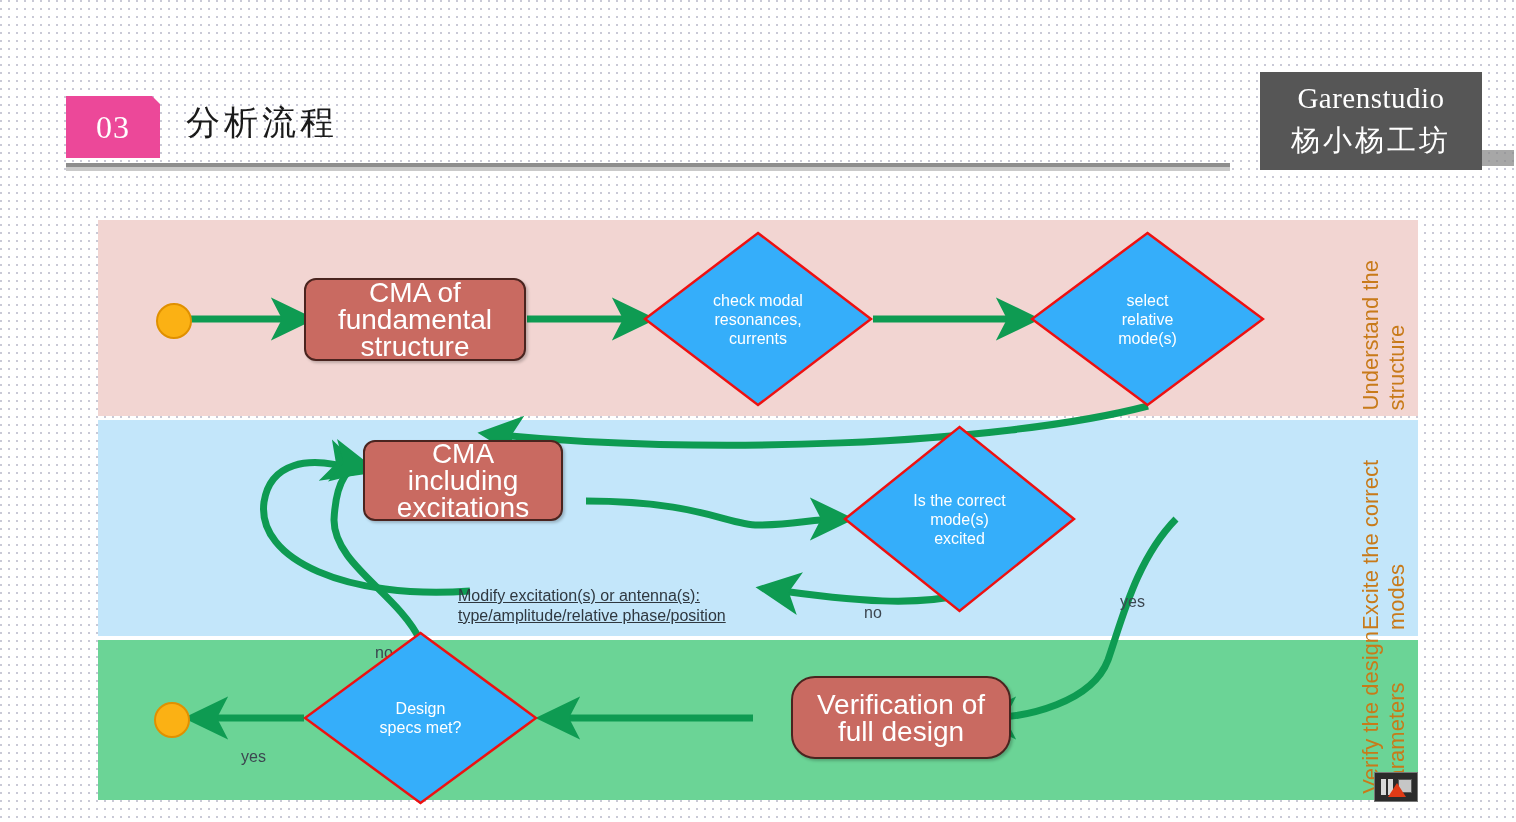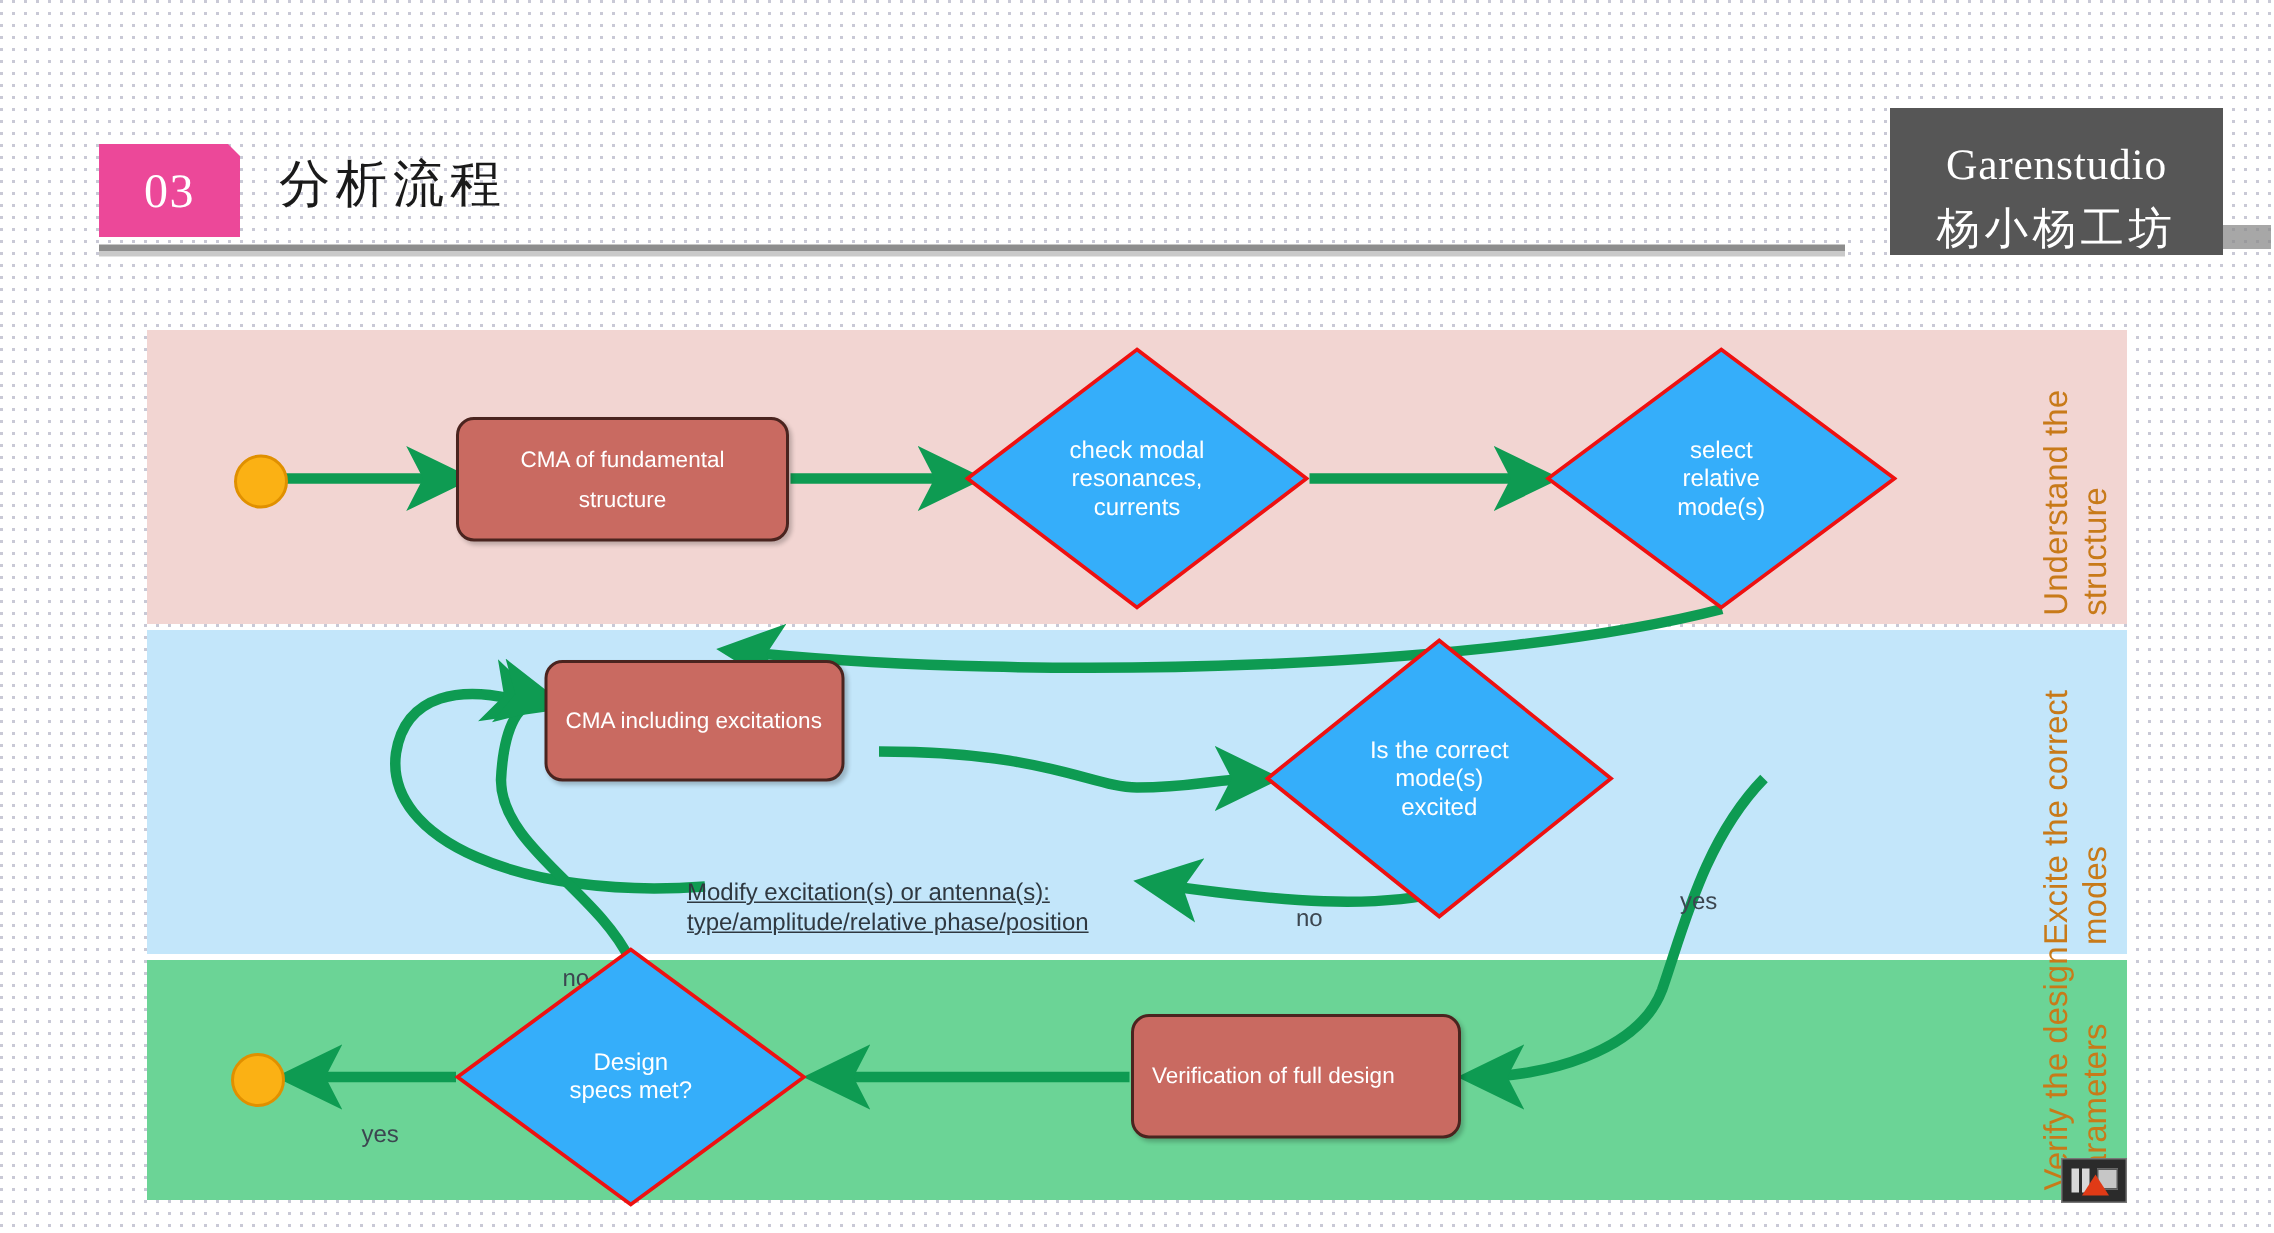--- a/index.html
+++ b/index.html
@@ -64,21 +64,21 @@
     position: absolute;
     left: 1260px;
     top: 72px;
     width: 222px;
     height: 98px;
     background: #565656;
     color: #ffffff;
     font-family: "Liberation Serif", serif;
     text-align: center;
     box-sizing: border-box;
-    padding-top: 18px;
+    padding-top: 6px;
   }
   #logo-box .logo-en {
     display: block;
     font-size: 29px;
     line-height: 40px;
     letter-spacing: 0.5px;
   }
   #logo-box .logo-cn {
     display: block;
     font-size: 29px;
@@ -150,23 +150,23 @@
     position: absolute;
     box-sizing: border-box;
   }
   .proc {
     background: #C96A61;
     border: 2px solid #4a241f;
     border-radius: 12px;
     color: #ffffff;
     display: flex;
     align-items: center;
-    justify-content: flex-start;
+    justify-content: flex-end;
     text-align: center;
-    font-size: 15px;
+    font-size: 28px;
     line-height: 27px;
     box-shadow: 2px 2px 3px rgba(0,0,0,0.22);
   }
   .diamond-wrap {
     position: absolute;
     display: flex;
     align-items: center;
     justify-content: center;
   }
   .diamond-shape {
@@ -363,21 +363,21 @@
   <div class="edge-label" style="left:1022px; top:353px;">
     <span>yes</span>
   </div>
   <div class="edge-label" style="left:277px; top:404px;">
     <span>no</span>
   </div>
   <div class="edge-label" style="left:143px; top:508px;">
     <span>yes</span>
   </div>
 
-  <div class="node proc" style="left:656px; top:456px; width:220px; height:83px; padding:0 12px;">
+  <div class="node proc" style="left:693px; top:456px; width:220px; height:83px; padding:0 12px;border-radius:24px;">
     <span>Verification of full design</span>
   </div>
 
   <div class="diamond-wrap" style="left:205px; top:411px; width:235px; height:174px;">
     <svg class="diamond-shape" viewBox="0 0 235 174" preserveAspectRatio="none">
       <polygon points="117.5,2 233,87 117.5,172 2,87" fill="#35AEFA" stroke="#EE1111" stroke-width="2.5"></polygon>
     </svg>
     <span class="diamond-text">Design
 specs met?</span>
   </div>

